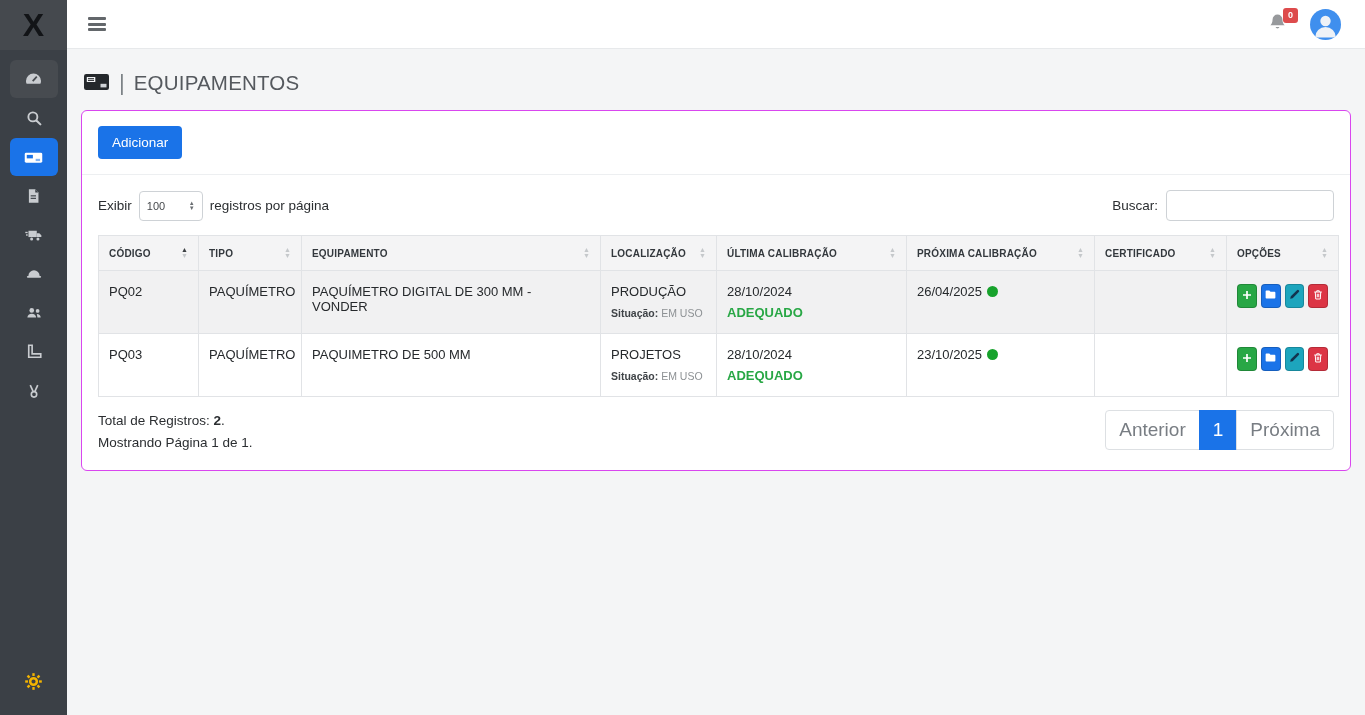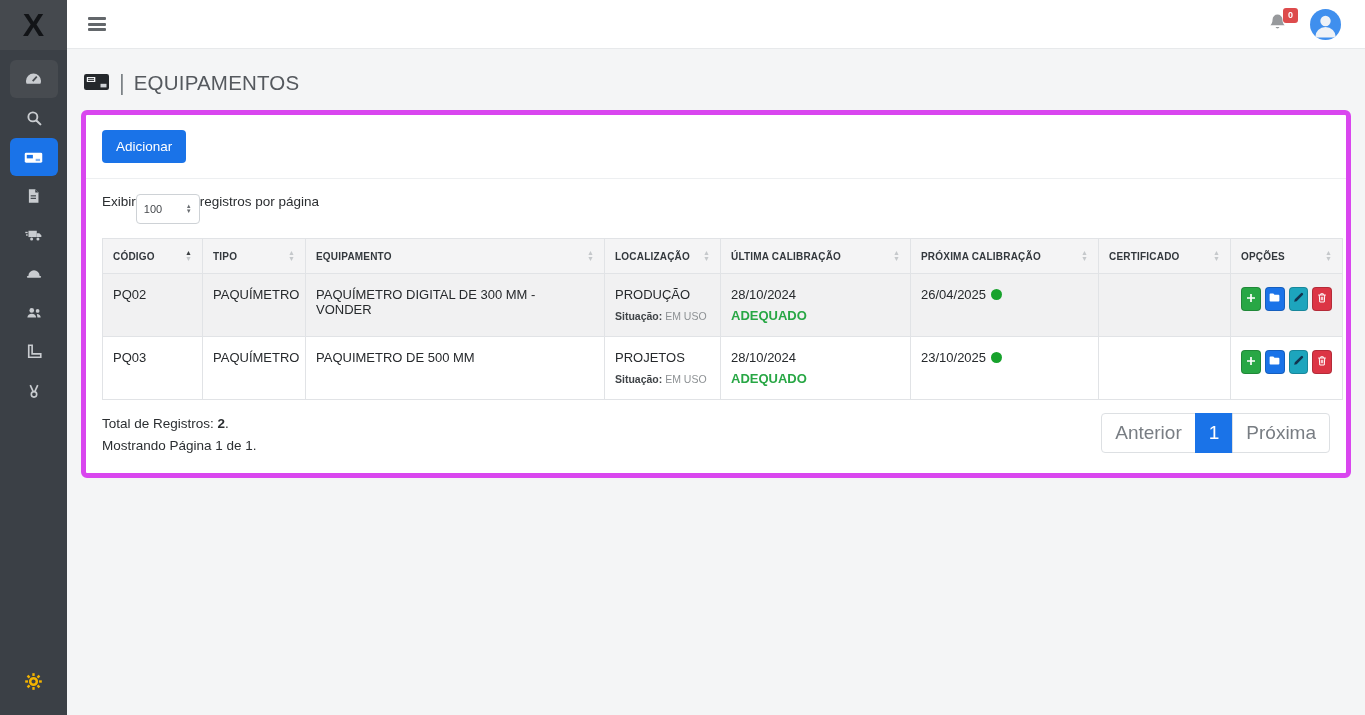--- a/index.html
+++ b/index.html
@@ -29,28 +29,28 @@
   .top-right { margin-left:auto; display:flex; align-items:center; gap:22px; }
   .bell-wrap { position:relative; cursor:pointer; }
   .badge { position:absolute; top:-4px; right:-10px; min-width:15px; height:15px; background:#dd4b4c; color:#fff;
            font-size:9px; font-weight:700; border-radius:3px; display:flex; align-items:center; justify-content:center; padding:0 3px; }
   .avatar { width:31px; height:31px; border-radius:50%; background:#3f8fee; overflow:hidden; cursor:pointer; }
   
   .main { position:absolute; left:67px; top:49px; right:0; bottom:0; padding:15px 14px 0; }
   .page-title { display:flex; align-items:center; gap:9px; margin:6px 2px 14px; }
   .page-title .sep { font-size:22px; color:#7c8287; font-weight:400; }
   .page-title h1 { font-size:20.5px; font-weight:400; color:#55595e; letter-spacing:.2px; }
-  .card { background:#fff; border:5px solid #d946ef; border-radius:6px; }
+  .card { background:#fff; border:1px solid #d946ef; border-radius:6px; }
   .card-header { padding:15px 16px; border-bottom:1px solid #edeff1; }
   .btn-primary { background:#1a73e8; color:#fff; border:none; border-radius:4px; font-size:13.5px; font-family:inherit;
                  padding:9px 14px; cursor:pointer; font-weight:400; }
   .card-body { padding:15px 16px 16px; }
   
   .controls { display:flex; align-items:center; justify-content:space-between; margin-bottom:14px; font-size:13.5px; color:#2b2e31; }
-  .ctrl-left { display:flex; gap:0; }
+  .ctrl-left { display:flex; align-items:center; gap:7px; }
   .pagesize { width:64px; height:30px; border:1px solid #ced2d6; border-radius:4px; background:#fff; display:flex;
               align-items:center; justify-content:space-between; padding:0 7px; cursor:pointer; }
   .pagesize .num { font-size:11px; color:#46494d; }
   .caret-col { display:flex; flex-direction:column; line-height:5px; font-size:6px; color:#6a6e72; font-style:normal; }
   .ctrl-right { display:flex; align-items:center; gap:8px; }
   .search-input { width:168px; height:31px; border:1px solid #ced2d6; border-radius:4px; background:#fff; font-family:inherit; font-size:13px; padding:0 8px; }
   
   table { width:100%; border-collapse:collapse; table-layout:fixed; }
   th, td { border:1px solid #e1e3e6; }
   th { background:#f4f4f5; padding:11px 10px; text-align:left; cursor:pointer; }
@@ -237,20 +237,24 @@
           <span>Exibir</span>
           <div class="pagesize">
             <span class="num">100</span>
             <span class="caret-col">
                 <i>▲</i>
                 <i>▼</i>
               </span>
           </div>
           <span>registros por página</span>
         </div>
+        <div class="ctrl-right">
+          <span>Buscar:</span>
+          <input class="search-input" type="text" value="" style="">
+        </div>
       </div>
 
       <table>
         <colgroup>
           <col style="width:100px">
             <col style="width:103px">
             <col style="width:299px">
             <col style="width:116px">
           <col style="width:190px">
             <col style="width:188px">

